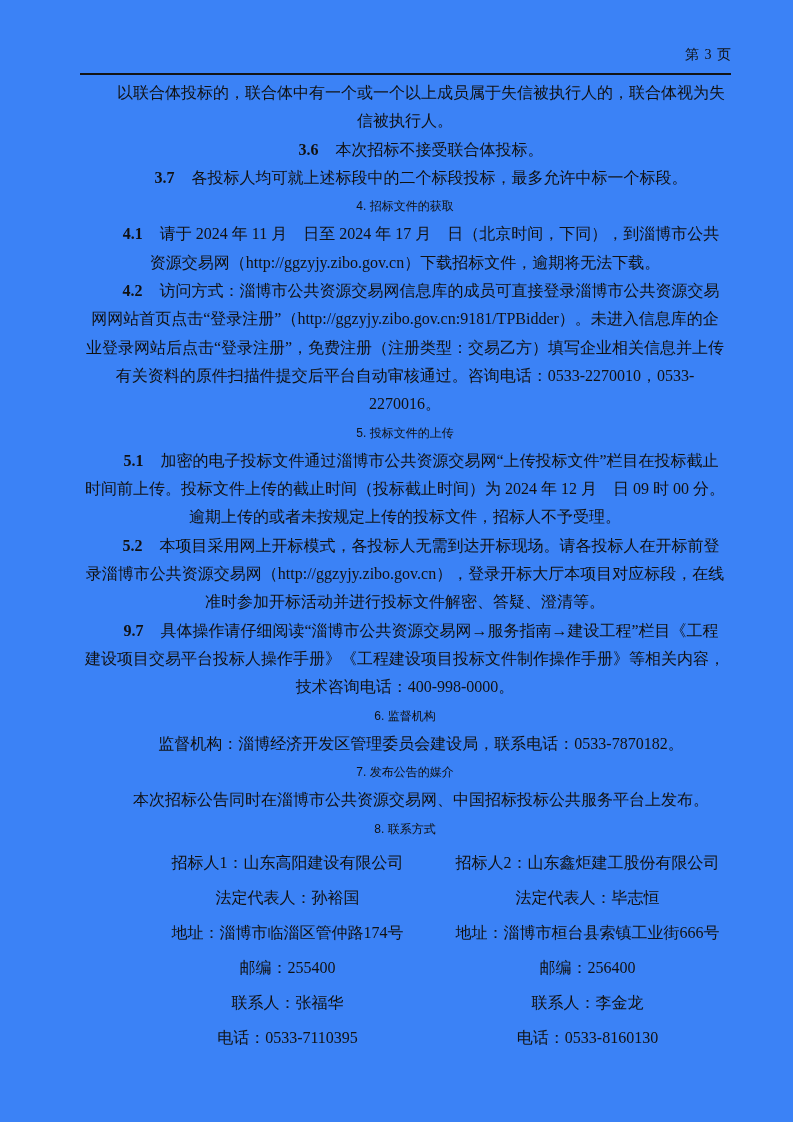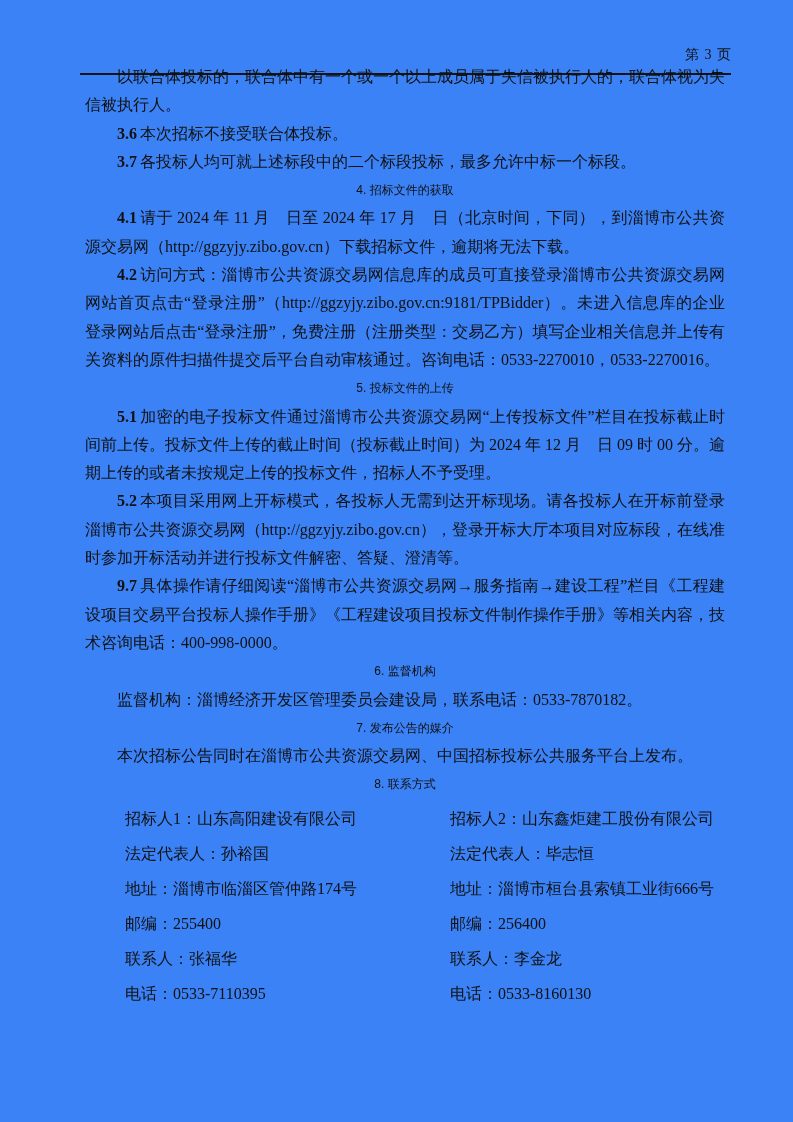--- a/index.html
+++ b/index.html
@@ -26,31 +26,31 @@
   .header-rule {
     position: absolute;
     top: 73px;
     left: 80px;
     width: 651px;
     height: 0;
     border-top: 2px solid #141414;
   }
   .content {
     position: absolute;
-    top: 63px;
+    top: 79px;
     left: 85px;
     width: 640px;
     font-size: 16px;
     line-height: 28.3px;
     text-align: justify;
     text-justify: inter-ideograph;
   }
-  .content p, .content h3 { margin: 0; padding: 0; }
+  .content p, .content h3 { margin: 0; padding: 0; text-align: center; }
   .ind { text-indent: 2em; }
-  .clause-num { font-weight: bold; margin-right: 3px; }
+  .clause-num { font-weight: bold; margin-right: 17px; }
   h3.sec {
     font-family: "Liberation Sans", "DejaVu Sans", sans-serif;
     font-size: 12px;
     font-weight: normal;
     line-height: 28.3px;
     text-align: center;
   }
   .contacts {
     display: flex;
     margin-top: 2px;

